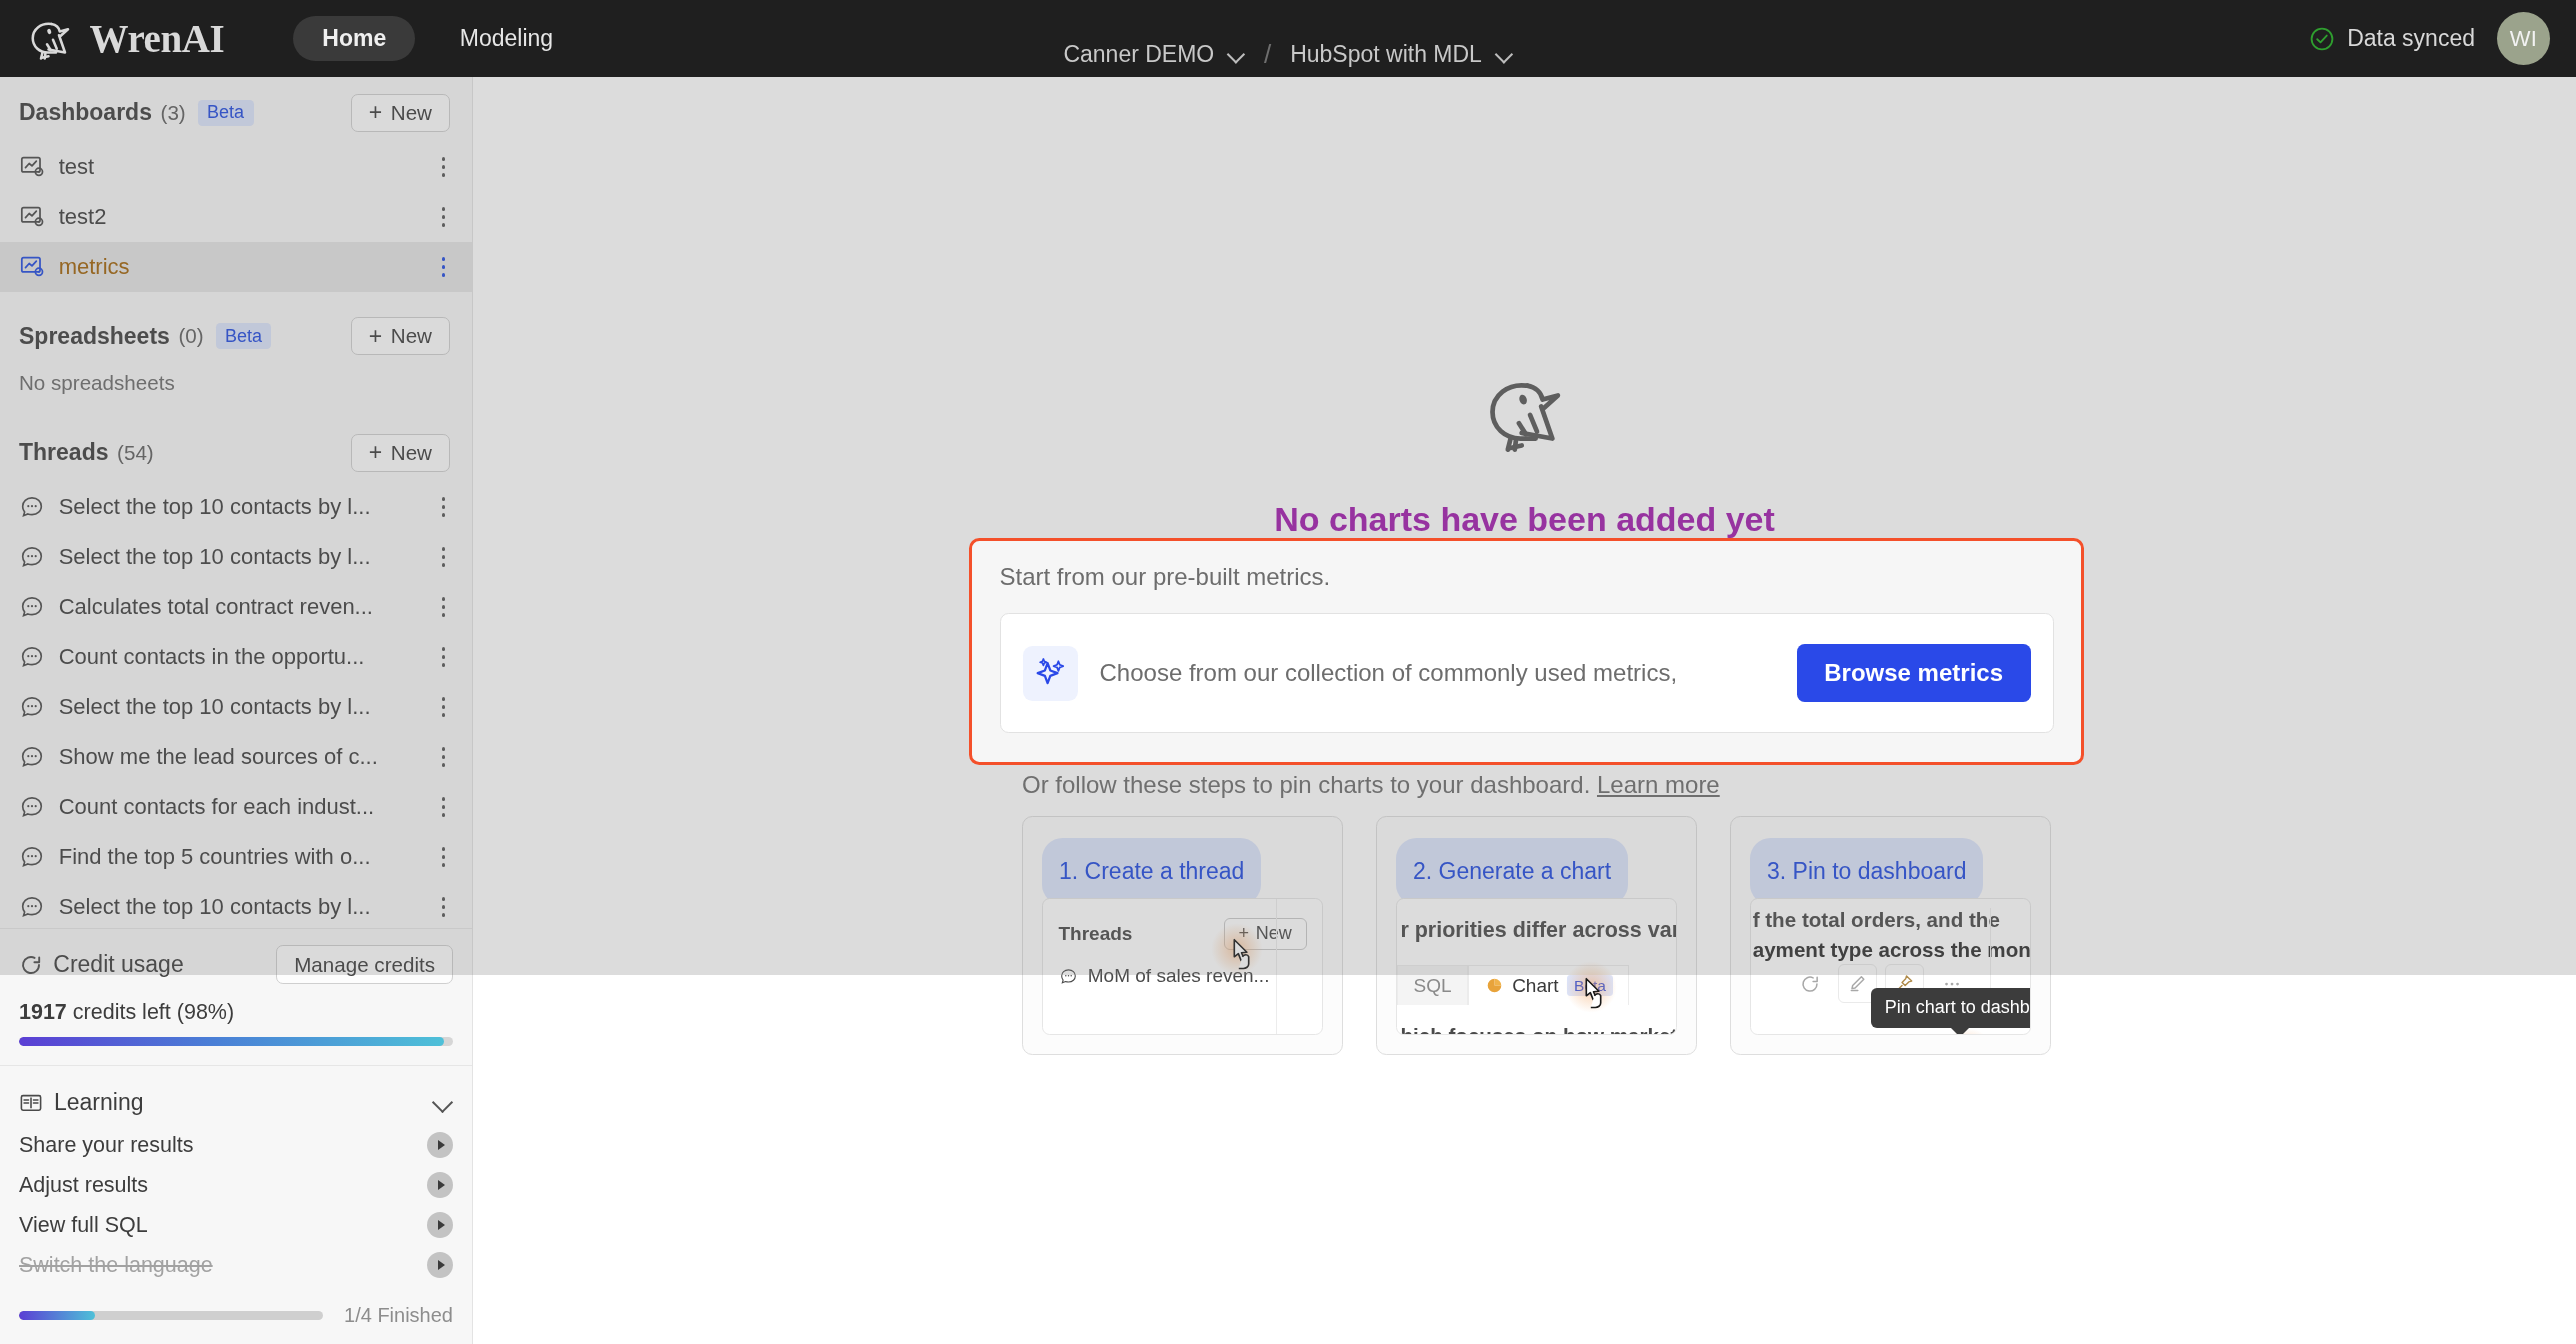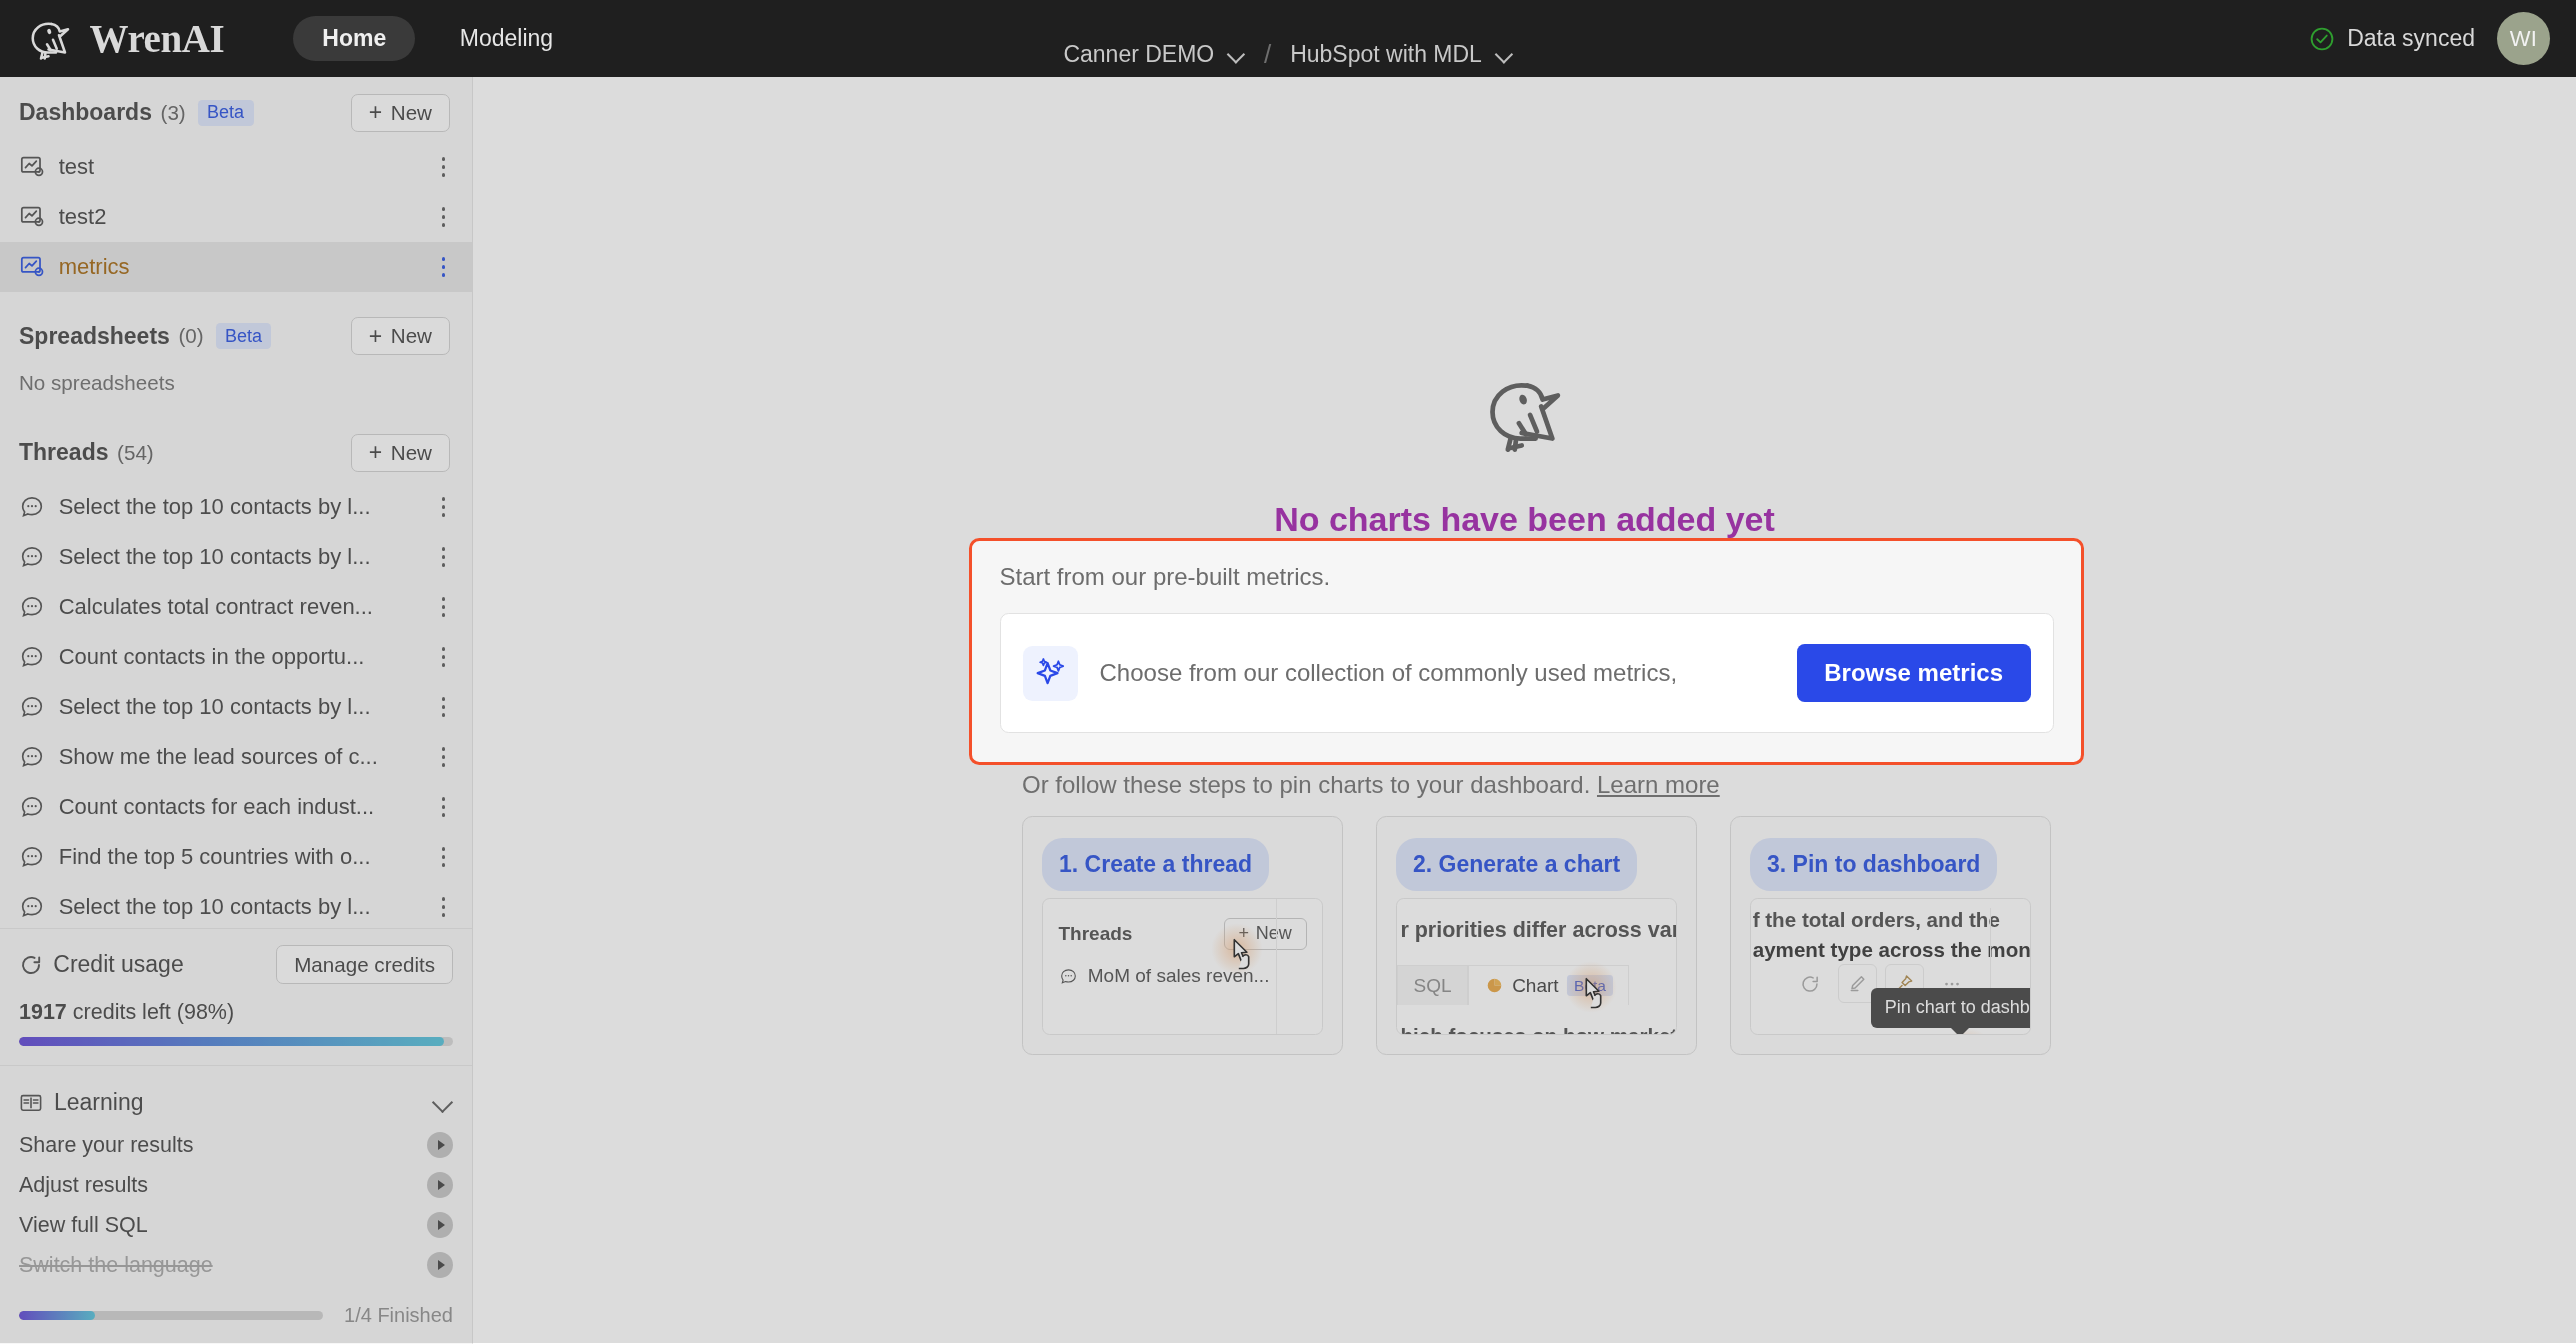--- a/index.html
+++ b/index.html
@@ -2,21 +2,21 @@
 <html style="font-size:13.7px"><head>
 <meta charset="utf-8">
 <style>
   * { box-sizing: border-box; margin: 0; padding: 0; }
   html, body {
     width: 2576px; height: 1345px;
     font-family: "Liberation Sans", sans-serif;
     overflow: hidden;
     background: #ffffff;
   }
-  #root { position: relative; width: 2576px; height: 1343px; }
+  #root { position: relative; width: 2576px; height: 975px; }
 
   
   .header {
     position: absolute; top: 0; left: 0; width: 2576px; height: 77px;
     background: #1f1f1f; display: flex; align-items: center;
     z-index: 30;
   }
   .brand { display: flex; align-items: center; gap: 15.5px; margin-left: 26px; }
   .brand-logo { width: 48px; height: 48px; }
   .brand-name {
@@ -198,21 +198,21 @@
   .steps-row {
     position: absolute; left: 1022px; top: 816px; display: flex; gap: 33px;
   }
   .step-card {
     width: 321px; height: 239px; border: 0.9px solid #dedede; border-radius: 10.3px;
     background: #fcfcfc; padding: 20.6px 19px; position: relative; overflow: hidden;
   }
   .step-card.wide { width: 321px; }
   .step-badge {
     display: inline-block; background: #dbe4fb; color: #1f49e0;
-    font-size: 23px; padding: 13px 17px; border-radius: 20.6px; font-weight: 700;
+    font-size: 23px; padding: 20px 17px; border-radius: 20.6px; font-weight: 400;
   }
   .step-inner {
     position: absolute; left: 19px; right: 19px; top: 81px; bottom: 19px;
     border: 0.9px solid #e6e6e6; border-radius: 7.7px; background: #fff;
     overflow: hidden;
   }
   
   .m1-head { display: flex; align-items: center; padding: 19px 15.5px 0 15.5px; gap: 15.5px; }
   .m1-threads { font-size: 19px; color: #4a4a4a; font-weight: 700; }
   .m1-new {

